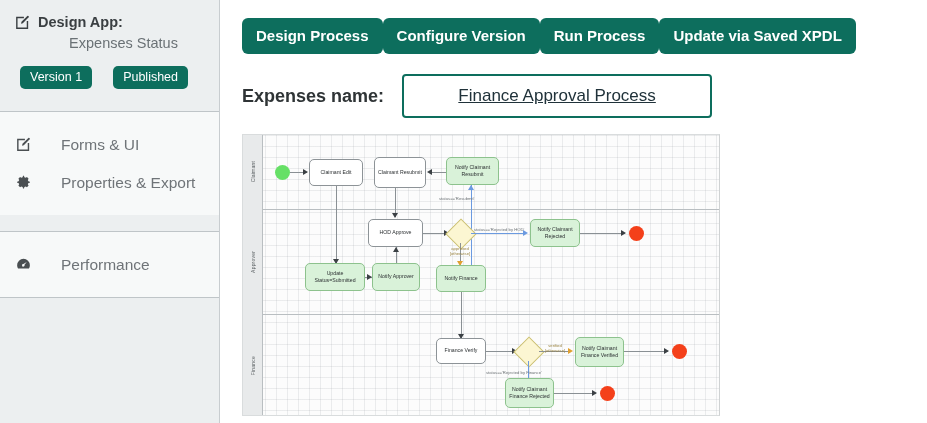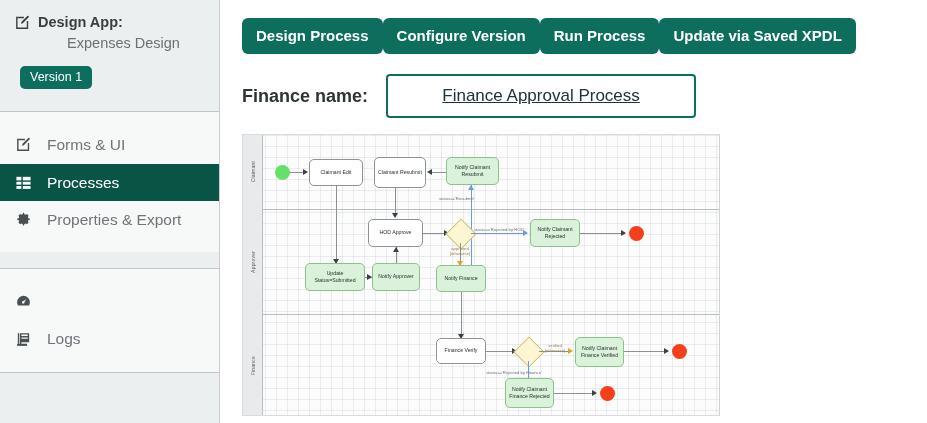--- a/index.html
+++ b/index.html
@@ -30,21 +30,21 @@
   .badges{display:flex;gap:21px;margin:13px 0 0 6px;}
   .badge{
     background:#0d6e5d;color:#fff;font-size:12.5px;
     padding:5px 10px 6px 10px;border-radius:5px;line-height:1;
     white-space:nowrap;
   }
   .brandpad{height:22px;}
   .navgroup{background:#f7f9f9;border-top:1px solid #bfc5c8;}
   .navgroup.second{border-top:1px solid #bfc5c8;border-bottom:1px solid #bfc5c8;}
   .navitem{
-    display:flex;align-items:center;gap:14px;
+    display:flex;align-items:center;gap:28px;
     padding:9px 12px 9px 14px;
     font-size:15.5px;color:#6f7478;
     background:#f7f9f9;
     line-height:1.25;
     cursor:pointer;
   }
   .navitem.active{background:#0a5446;color:#ffffff;}
   .navitem .ic{
     width:19px;height:19px;display:inline-flex;
     align-items:center;justify-content:center;flex:0 0 19px;
@@ -147,51 +147,39 @@
     <div class="brand">
       <div class="brand-title">
         <span class="ic" style="width:17px;height:17px;display:inline-flex;">
           <svg viewBox="0 0 24 24" width="17" height="17" fill="#3a3f42">
               <path d="M3 4h11v2H5v13h13v-9h2v11H3V4z"></path>
               <path d="M20.7 3.3a1 1 0 0 1 0 1.4l-8.2 8.2-2.6.7.7-2.6 8.2-8.2a1 1 0 0 1 1.4 0z"></path>
             </svg>
         </span>
         <span>Design App:</span>
       </div>
-      <div class="brand-sub">Expenses Design</div>
+      <div class="brand-sub">Expenses Status</div>
       <div class="badges">
         <span class="badge">Version 1</span>
+        <span class="badge">Published</span>
       </div>
       <div class="brandpad"></div>
     </div>
 
     <div class="navgroup">
       <div class="navgap2"></div>
       <div class="navitem">
         <span class="ic">
           <svg viewBox="0 0 24 24" width="17" height="17" fill="currentColor">
               <path d="M3 4h11v2H5v13h13v-9h2v11H3V4z"></path>
               <path d="M20.7 3.3a1 1 0 0 1 0 1.4l-8.2 8.2-2.6.7.7-2.6 8.2-8.2a1 1 0 0 1 1.4 0z"></path>
             </svg>
         </span>
         <span>Forms &amp; UI</span>
       </div>
-      <div class="navitem active">
-        <span class="ic">
-          <svg viewBox="0 0 24 24" width="17" height="17" fill="currentColor">
-              <rect x="2" y="4" width="7" height="5"></rect>
-              <rect x="11" y="4" width="11" height="5"></rect>
-              <rect x="2" y="11" width="7" height="4"></rect>
-              <rect x="11" y="11" width="11" height="4"></rect>
-              <rect x="2" y="17" width="7" height="4"></rect>
-              <rect x="11" y="17" width="11" height="4"></rect>
-            </svg>
-        </span>
-        <span>Processes</span>
-      </div>
       <div class="navitem">
         <span class="ic">
           <svg viewBox="0 0 24 24" width="17" height="17" fill="currentColor">
               <path d="M12 8.5A3.5 3.5 0 1 0 12 15.5 3.5 3.5 0 0 0 12 8.5zm9-.2-2.1-.5a7.2 7.2 0 0 0-.8-1.9l1.1-1.8-2.3-2.3-1.8 1.1a7.2 7.2 0 0 0-1.9-.8L12.7 0h-1.4l-.5 2.1a7.2 7.2 0 0 0-1.9.8L7.1 1.8 4.8 4.1l1.1 1.8a7.2 7.2 0 0 0-.8 1.9L3 8.3v1.4l2.1.5c.16.67.44 1.3.8 1.9l-1.1 1.8 2.3 2.3 1.8-1.1c.6.36 1.23.64 1.9.8l.5 2.1h1.4l.5-2.1c.67-.16 1.3-.44 1.9-.8l1.8 1.1 2.3-2.3-1.1-1.8c.36-.6.64-1.23.8-1.9l2.1-.5V8.3z" transform="translate(0,2.5) scale(1)"></path>
             </svg>
         </span>
         <span>Properties &amp; Export</span>
       </div>
       <div class="navgap2"></div>
     </div>
@@ -199,47 +187,39 @@
     <div class="navgap"></div>
 
     <div class="navgroup second">
       <div class="navgap2"></div>
       <div class="navitem">
         <span class="ic">
           <svg viewBox="0 0 24 24" width="17" height="17" fill="currentColor">
               <path d="M12 4a9 9 0 0 0-9 9 8.9 8.9 0 0 0 1.3 4.7h15.4A8.9 8.9 0 0 0 21 13a9 9 0 0 0-9-9zm4.6 4.4-3.2 4.1a1.8 1.8 0 1 1-1.5-1.1l4.7-3z"></path>
             </svg>
         </span>
-      </div>
-      <div class="navitem">
-        <span class="ic">
-          <svg viewBox="0 0 24 24" width="17" height="17" fill="currentColor">
-              <path d="M4 3h2v15H4zM7 3h13v13H9v3H7V3zm2 2v2h9V5H9zm0 4v2h9V9H9z"></path>
-              <path d="M3 18h14v3H3z"></path>
-            </svg>
-        </span>
-        <span>Logs</span>
+        <span>Performance</span>
       </div>
       <div class="navgap2"></div>
     </div>
 
     <div class="navspacer"></div>
   </div>
 
   <div class="main">
 
     <div class="toolbar">
       <button class="tbtn">Design Process</button>
       <button class="tbtn">Configure Version</button>
       <button class="tbtn">Run Process</button>
       <button class="tbtn">Update via Saved XPDL</button>
     </div>
 
     <div class="namerow">
-      <div class="namelabel">Finance name:</div>
+      <div class="namelabel">Expenses name:</div>
       <div class="namebox">
         <span>Finance Approval Process</span>
       </div>
     </div>
 
     <div class="canvaswrap">
       <div class="grid"></div>
 
       <div class="lane" style="top:0;height:74px;"></div>
       <div class="lane" style="top:74px;height:105px;"></div>

